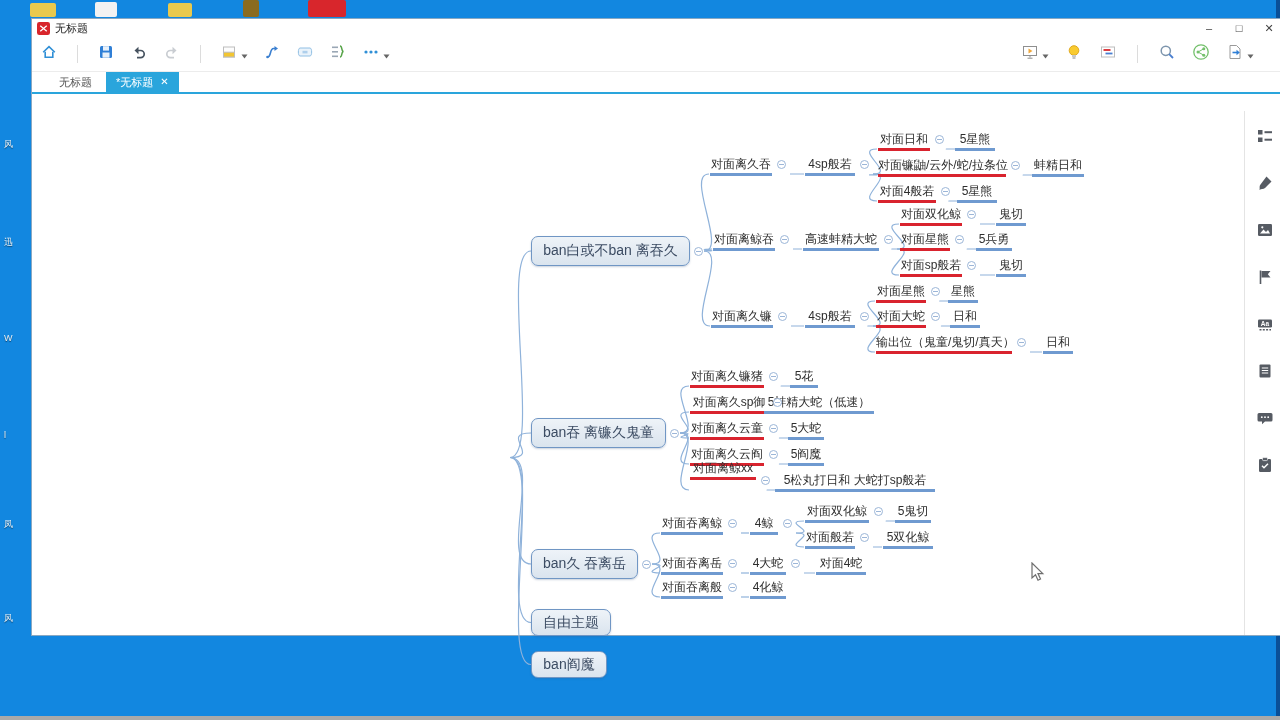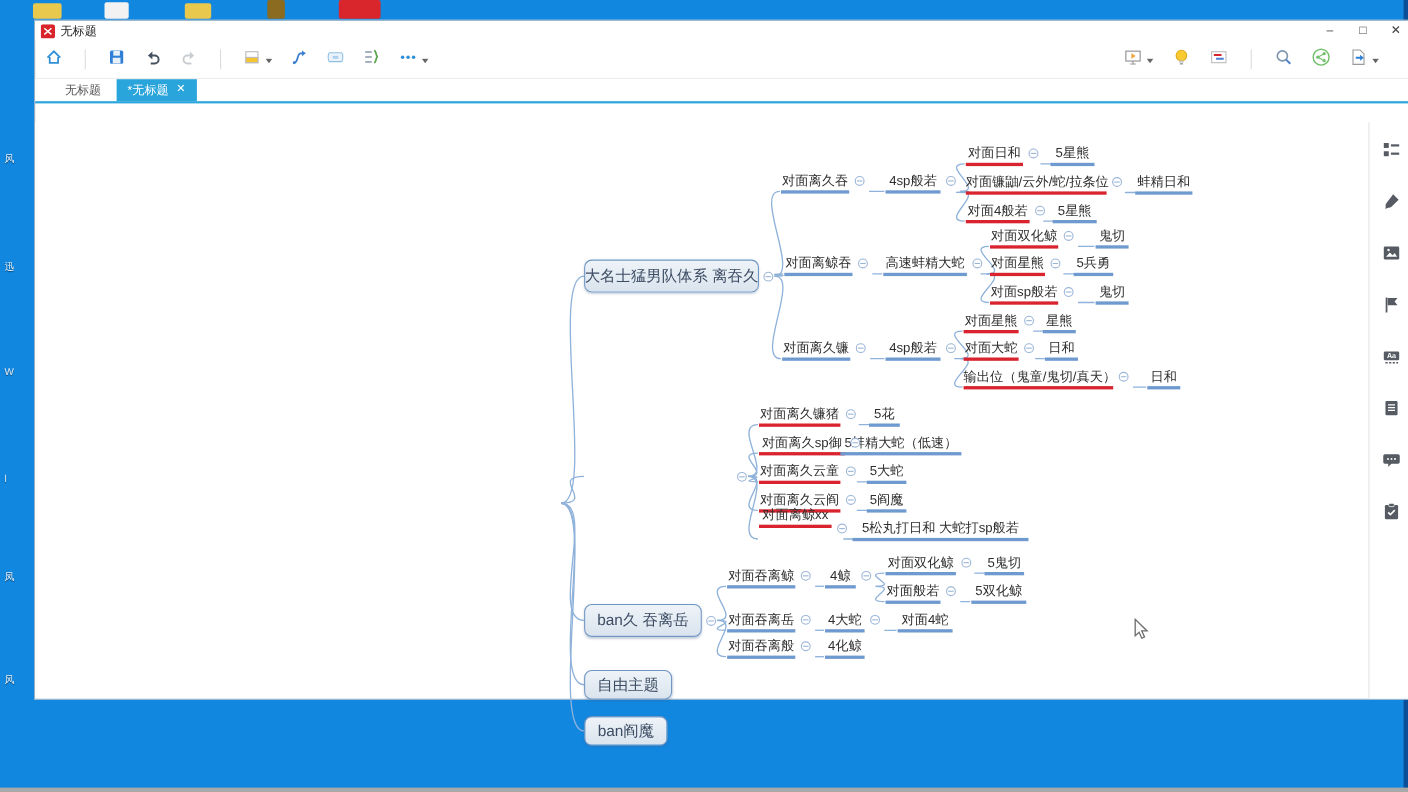--- a/index.html
+++ b/index.html
@@ -325,24 +325,25 @@
       <path d="M774,490 C798,490 750,490 774,490" fill="none" stroke="#8fb2da" stroke-width="1.2"></path>
       <path d="M741,533 C765,533 725,533 749,533" fill="none" stroke="#8fb2da" stroke-width="1.2"></path>
       <path d="M796,533 C820,533 780,521 804,521" fill="none" stroke="#8fb2da" stroke-width="1.2"></path>
       <path d="M796,533 C820,533 780,547 804,547" fill="none" stroke="#8fb2da" stroke-width="1.2"></path>
       <path d="M887,521 C911,521 870,521 894,521" fill="none" stroke="#8fb2da" stroke-width="1.2"></path>
       <path d="M873,547 C897,547 858,547 882,547" fill="none" stroke="#8fb2da" stroke-width="1.2"></path>
       <path d="M741,573 C765,573 725,573 749,573" fill="none" stroke="#8fb2da" stroke-width="1.2"></path>
       <path d="M804,573 C828,573 791,573 815,573" fill="none" stroke="#8fb2da" stroke-width="1.2"></path>
       <path d="M741,597 C765,597 725,597 749,597" fill="none" stroke="#8fb2da" stroke-width="1.2"></path>
     </svg>
-    <div class="mnode box" style="left: 531px; top: 236px; width: 159px; height: 30px;">大名士猛男队体系 离吞久</div>
+    <div class="mnode box" style="left: 531px; top: 236px; width: 159px; height: 30px;">ban白或不ban 离吞久</div>
     <div class="collapse" style="left: 693.5px; top: 246.5px;">
       <div class="minus"></div>
     </div>
+    <div class="mnode box" style="left: 531px; top: 418px; width: 135px; height: 30px;">ban吞 离镰久鬼童</div>
     <div class="collapse" style="left: 669.5px; top: 428.5px;">
       <div class="minus"></div>
     </div>
     <div class="mnode box" style="left: 531px; top: 549px; width: 107px; height: 30px;">ban久 吞离岳</div>
     <div class="collapse" style="left: 641.5px; top: 559.5px;">
       <div class="minus"></div>
     </div>
     <div class="mnode box" style="left: 531px; top: 609px; width: 80px; height: 27px;">自由主题</div>
     <div class="mnode box" style="left: 531px; top: 651px; width: 76px; height: 27px;">ban阎魔</div>
     <div class="mnode blue" style="left: 710px; top: 156px; width: 62px;">对面离久吞</div>

